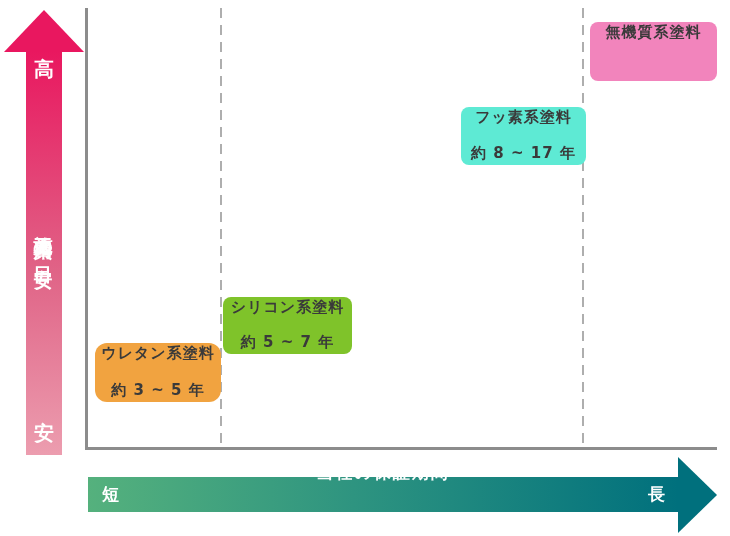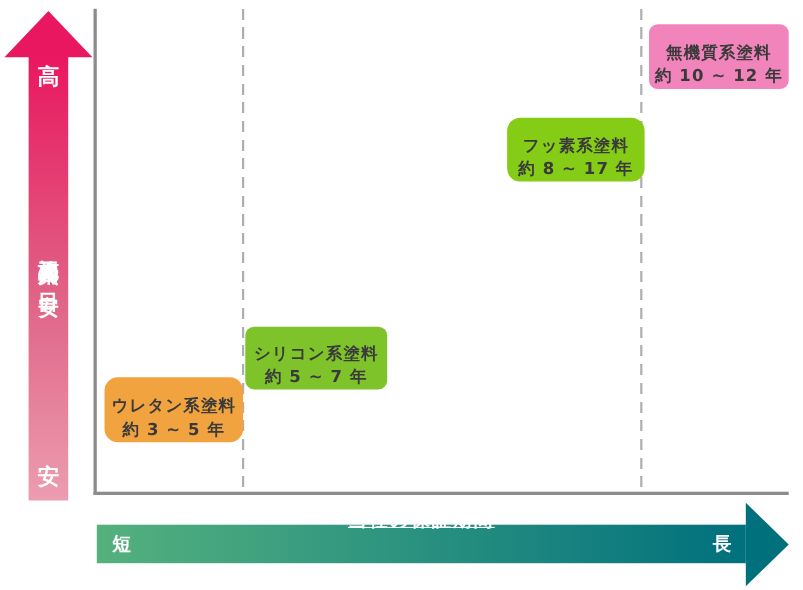--- a/index.html
+++ b/index.html
@@ -45,21 +45,21 @@
     position:absolute; top:8px; width:2px; height:440px;
     background:repeating-linear-gradient(180deg, #AEAEAE 0 10px, transparent 10px 17px);
   }
   .dashed-1 { left:220px; }
   .dashed-2 { left:582px; }
 
   
   .box {
     position:absolute; border-radius:8px; color:#3A3A3A; font-weight:bold;
     font-size:15px; line-height:1.45; text-align:center;
-    display:flex; flex-direction:column; justify-content:flex-end; align-items:center;
+    display:flex; flex-direction:column; justify-content:space-between; align-items:center;
     letter-spacing:1px;
   }
   .box-1 { left:95px;  top:343px; width:126px; height:59px;border-radius:12px; }
   .box-2 { left:223px; top:277px; width:129px; height:57px;margin-top:20px; }
   .box-3 { left:343px; top:183px; width:131px; height:74px; }
   .box-4 { left:461px; top:107px; width:125px; height:58px; }
   .box-5 { left:590px; top:22px;  width:127px; height:59px; }
 
   
   .x-arrow-body {
@@ -69,21 +69,21 @@
   .x-arrow-head {
     position:absolute; left:678px; top:457px; width:0; height:0;
     border-top:38px solid transparent; border-bottom:38px solid transparent;
     border-left:39px solid #00707D;
   }
   .x-short-label {
     position:absolute; left:102px; top:483px; color:#fff; font-weight:bold; font-size:17px;
   }
   .x-axis-title {
     position:absolute; left:88px; top:461px; width:590px; text-align:center;
-    color:#fff; font-weight:bold; font-size:17px; letter-spacing:2px;text-decoration:underline;
+    color:#fff; font-weight:bold; font-size:17px; letter-spacing:2px;
   }
   .x-long-label {
     position:absolute; left:648px; top:483px; color:#fff; font-weight:bold; font-size:17px;
   }
 </style>
 </head>
 <body>
 
 <div class="stage">
 
@@ -103,28 +103,27 @@
     <span>ウレタン系塗料</span>
     <span>約 3 ~ 5 年</span>
   </div>
 
   <div class="box box-2" style="background-color: rgb(127, 195, 42);">
     <span>シリコン系塗料</span>
     <span>約 5 ~ 7 年</span>
   </div>
 
 
-  <div class="box box-4" style="background-color: #84cc16; border-radius: 12px;">
+  <div class="box box-4" style="background-color: #5eead4;">
     <span>フッ素系塗料</span>
     <span>約 8 ~ 17 年</span>
   </div>
 
   <div class="box box-5" style="background-color: rgb(242, 132, 188);">
     <span>無機質系塗料</span>
-    <span>約 10 ~ 12 年</span>
   </div>
 
   <div class="x-arrow-body"></div>
   <div class="x-arrow-head"></div>
   <div class="x-short-label">短</div>
   <div class="x-axis-title">当社の保証期間</div>
   <div class="x-long-label">長</div>
 
 </div>
 

